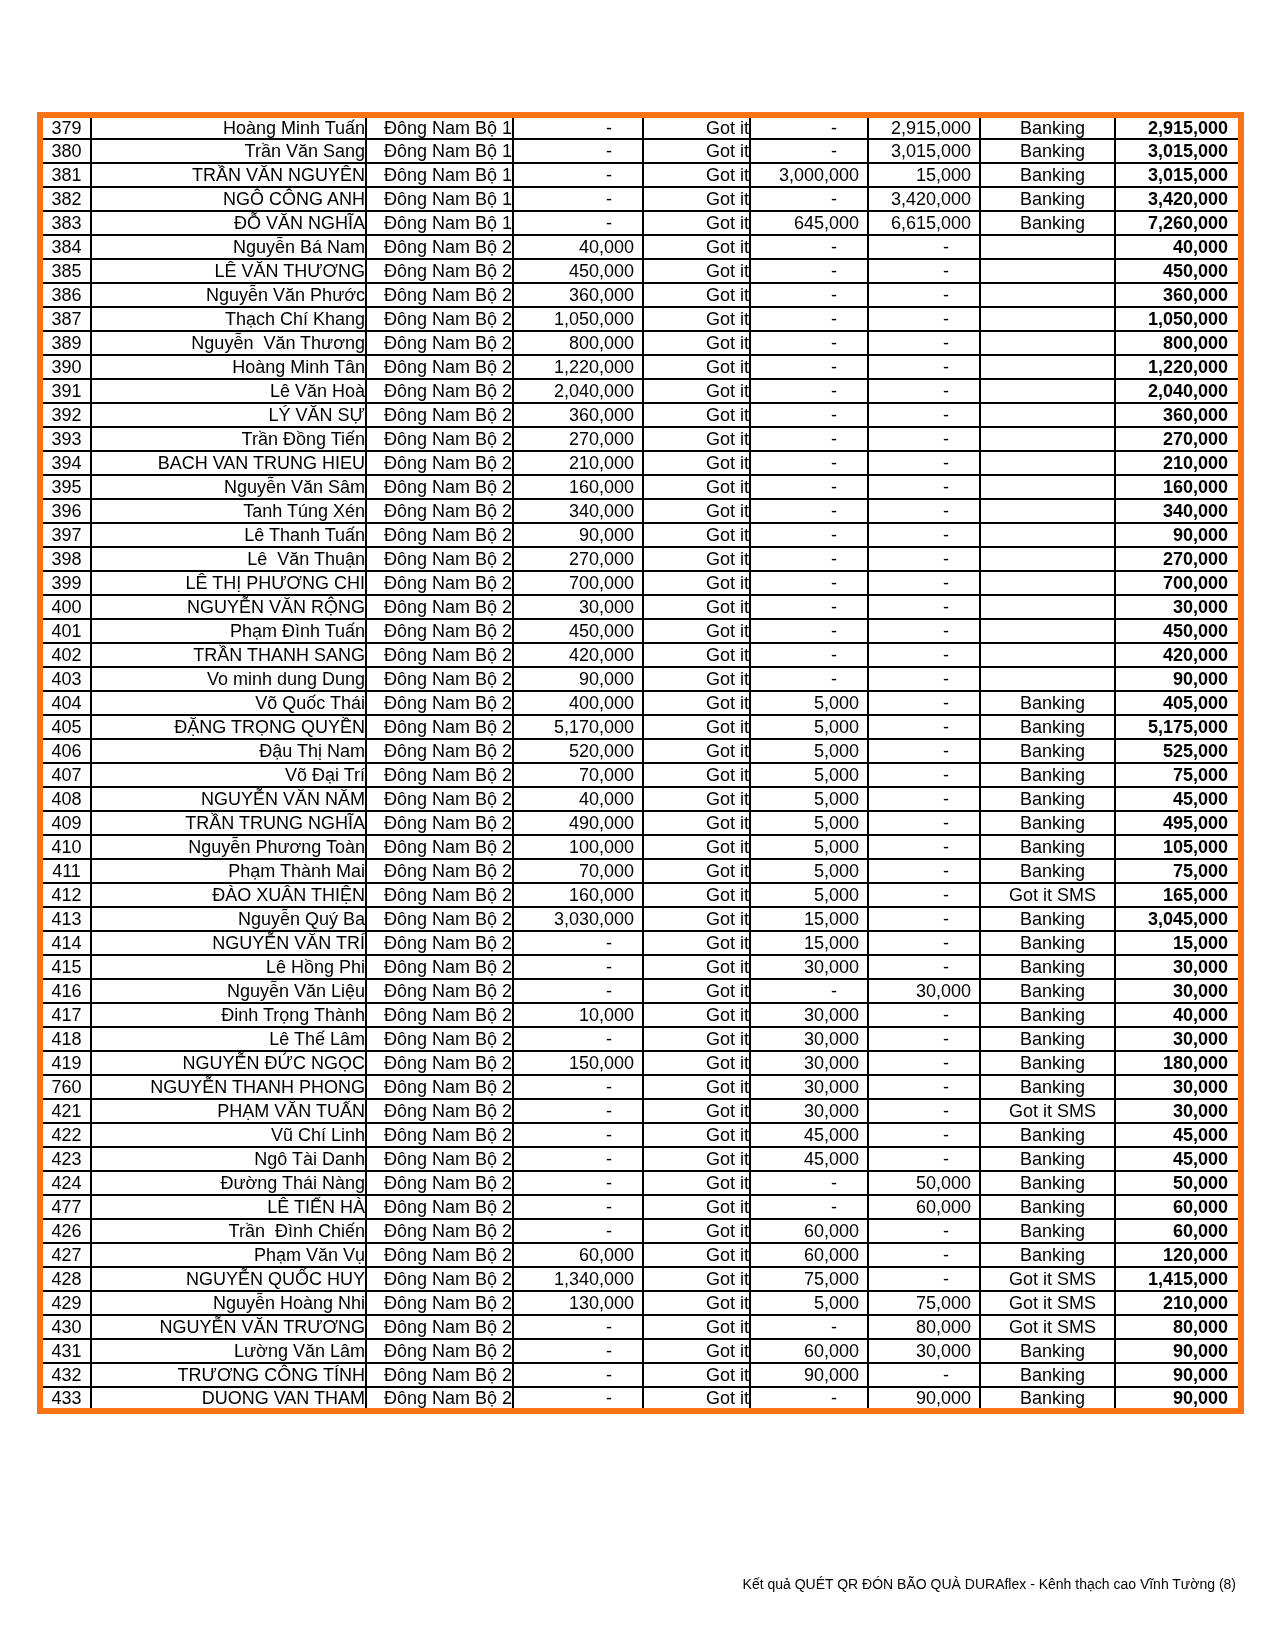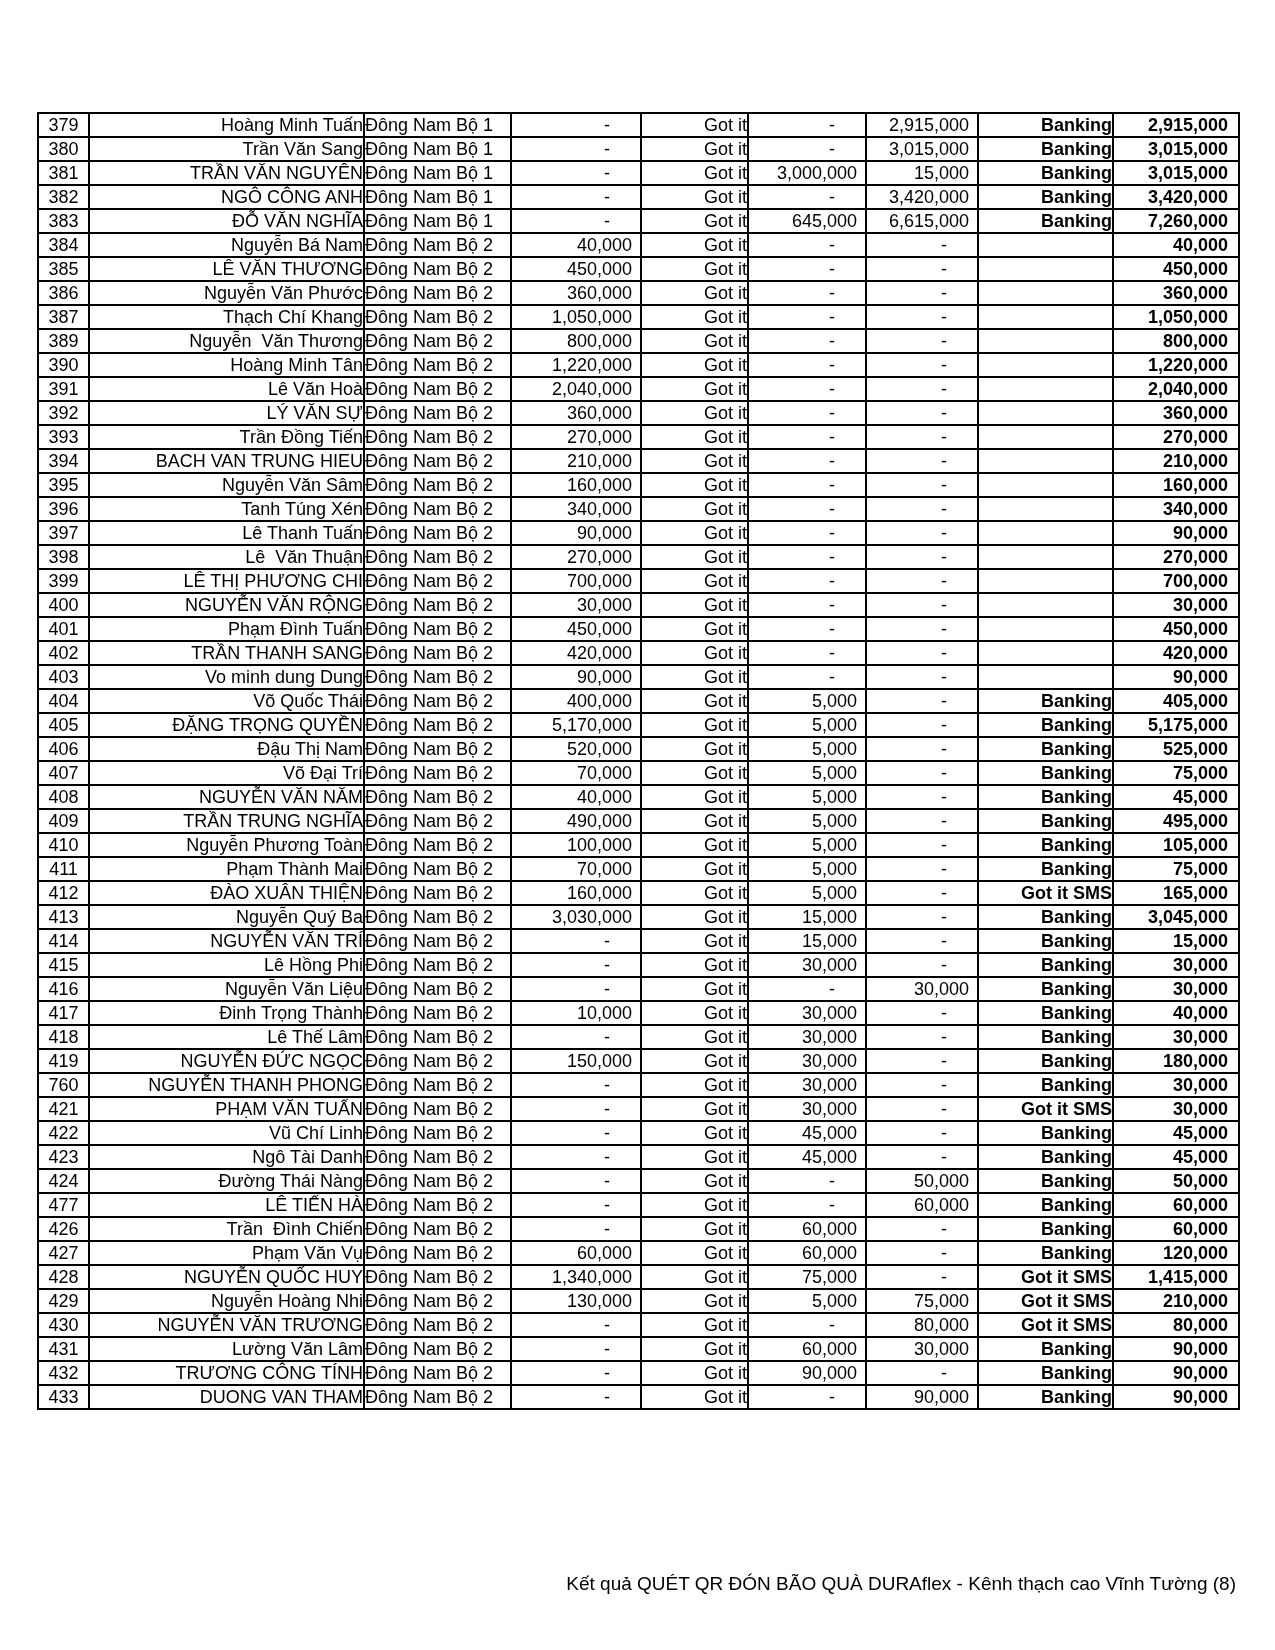--- a/index.html
+++ b/index.html
@@ -10,46 +10,46 @@
     font-family: "Liberation Sans", sans-serif;
     color: #000000;
     overflow: hidden;
   }
   .sheet-table {
     position: absolute;
     left: 37px; top: 112px;
     width: 1201px; height: 1041px;
     border-collapse: collapse;
     table-layout: fixed;
-    border: 1px solid #f97316;
+    border: 6px solid #f97316;
     font-size: 18px;
   }
   .sheet-table td {
     border: 2px solid #000000;
     vertical-align: middle;
     line-height: 1;
     padding: 0;
     overflow: hidden;
     white-space: nowrap;
   }
   .sheet-table tr { height: 24px; }
   .c-stt    { text-align: center; }
   .c-name   { text-align: right; white-space: pre !important; }
-  .c-region { text-align: left; }
+  .c-region { text-align: right; }
   .c-num    { text-align: right; padding-right: 8px !important; }
   .c-status { text-align: right; }
-  .c-method { text-align: right; padding-left: 10px !important; font-weight: bold; }
+  .c-method { text-align: center; padding-left: 10px !important; }
   .c-total  { text-align: right; padding-right: 10px !important; font-weight: bold; }
   .dash     { padding-right: 30px !important; }
   .page-footer {
     position: absolute;
     left: 37px; top: 1572px;
     width: 1201px;
     text-align: right;
-    font-size: 19px;
+    font-size: 14px;
     line-height: 24px;
     padding-right: 2px;
   }
 </style>
 </head>
 <body>
 
 <table class="sheet-table">
   <colgroup>
     <col style="width:51px">

